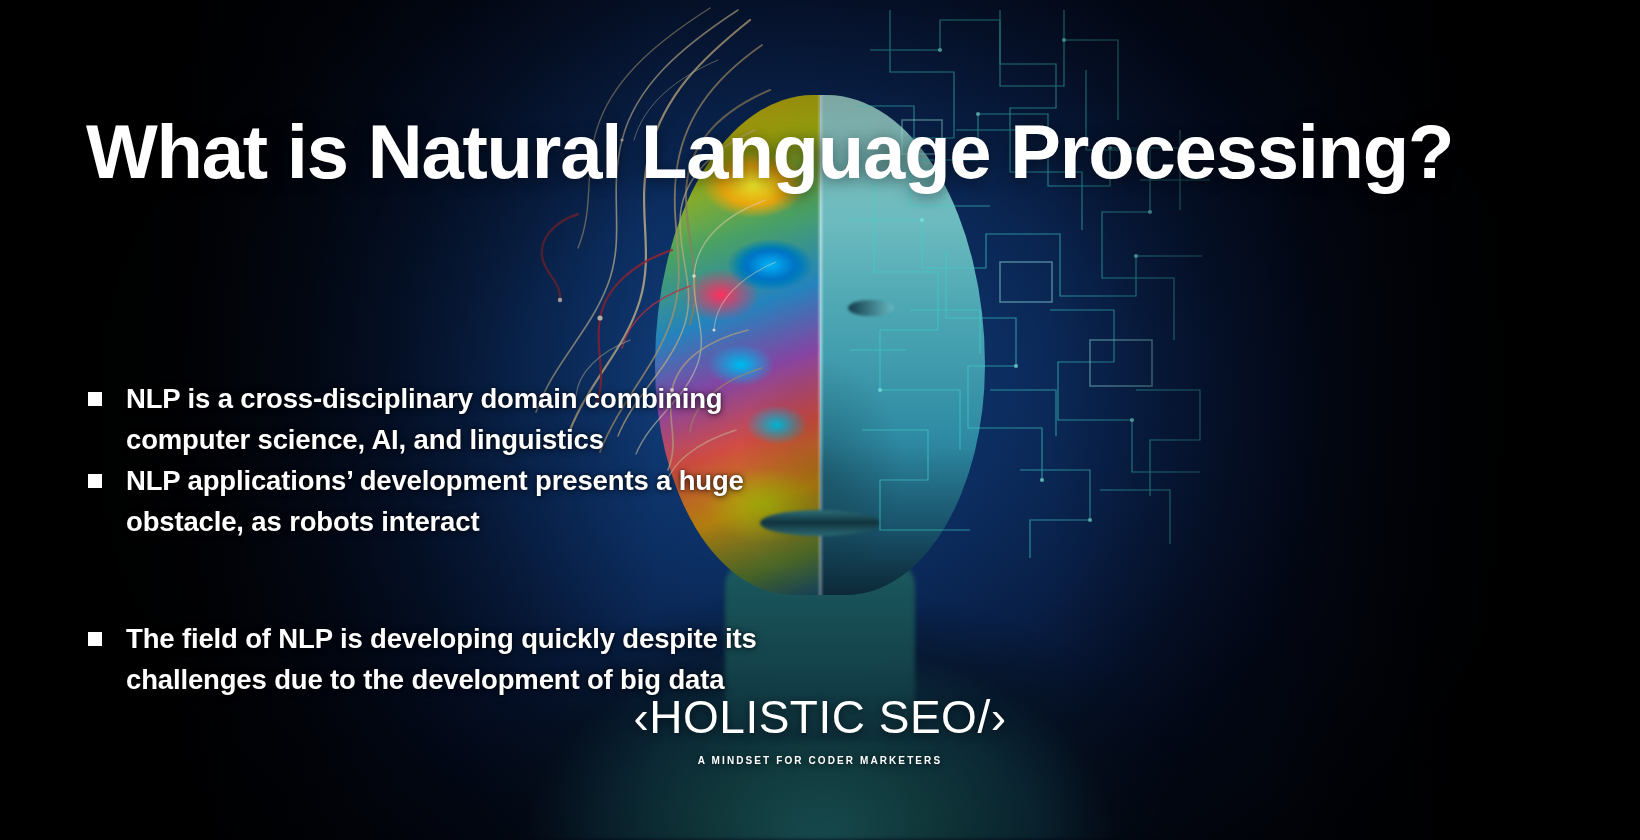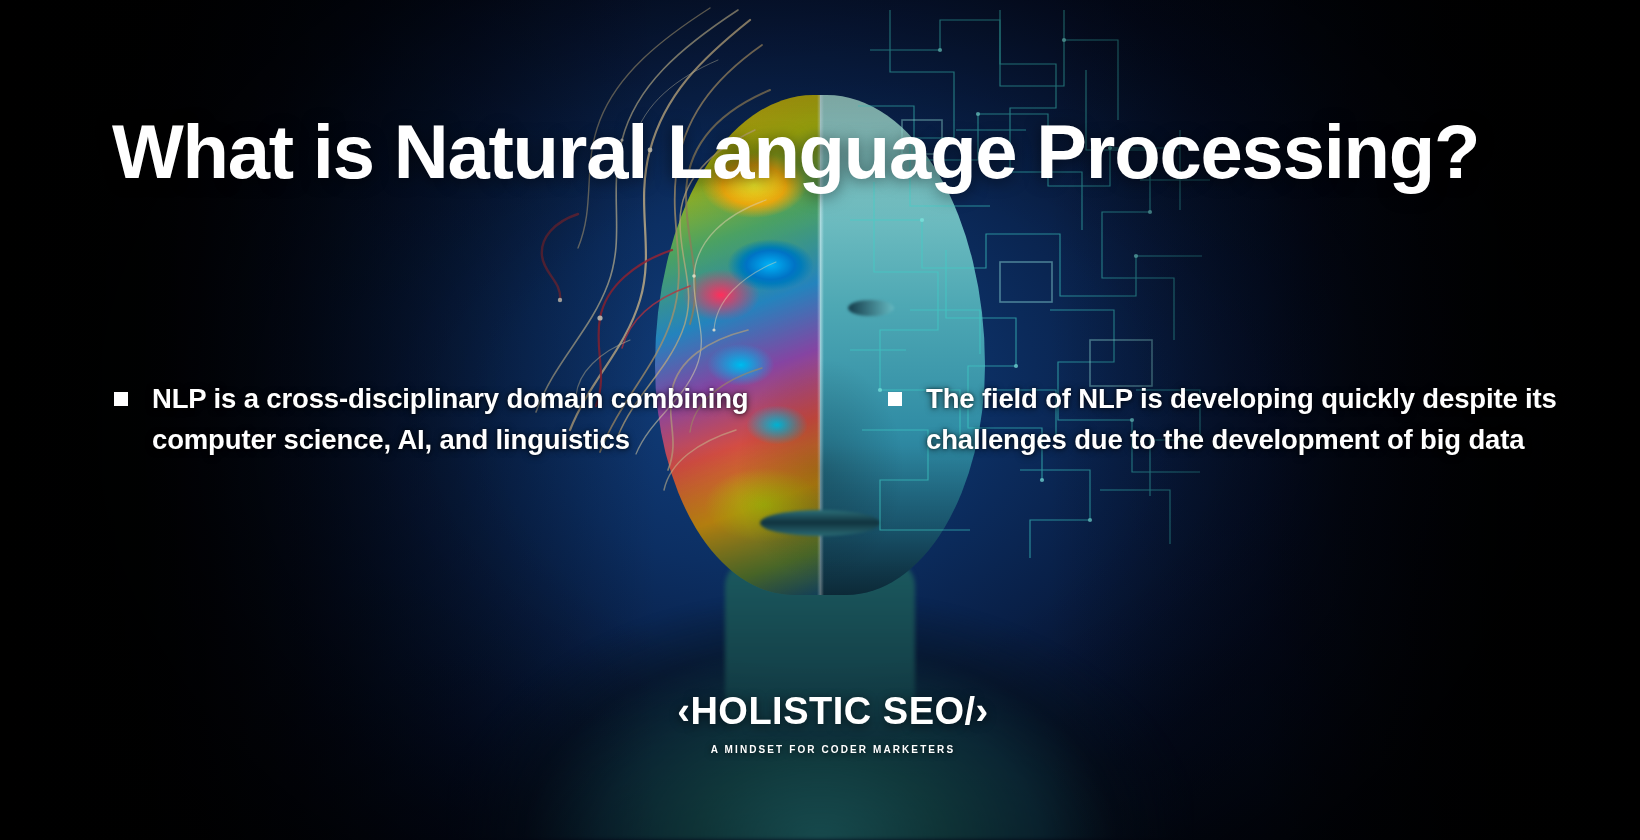--- a/index.html
+++ b/index.html
@@ -98,39 +98,40 @@
     position:absolute; left:308px; top:300px; width:46px; height:16px;
     background:linear-gradient(90deg,rgba(10,40,55,.85),rgba(120,200,205,.55));
     border-radius:50%; filter:blur(1.6px);
   }
 
   
   .wires{ position:absolute; left:-90px; top:0; width:330px; height:560px; opacity:.95; }
   .circuit{ position:absolute; right:-120px; top:10px; width:370px; height:560px; opacity:.85; }
 
   
-  .content{ position:absolute; inset:0;margin-left:26px; }
+  .content{ position:absolute; inset:0; }
 
   .title{
     position:absolute; left:86px; top:112px;
     width:1420px;
     font-size:76px;
     font-weight:700;
     letter-spacing:-1.2px;
     color:#ffffff;
     line-height:1.05;
     text-shadow:0 2px 16px rgba(0,0,0,.55);
     white-space:nowrap;
   }
 
   .cols{
     position:absolute; left:84px; top:378px;
     width:1472px;
     display:flex;
     gap:76px;
+    flex-direction:column;
   }
   .col{ width:740px; }
 
   ul.bullets{ list-style:none; }
   ul.bullets li{
     position:relative;
     padding-left:42px;
     margin-bottom:0px;
     color:#ffffff;
     font-size:27.5px;
@@ -146,22 +147,22 @@
   }
 
   
   .logo-wrap{
     position:absolute; left:50%; transform:translateX(-50%);
     top:690px;
     text-align:center;
     width:600px;
   }
   .logo{
-    font-size:38px;
-    font-weight:700;
+    font-size:46px;
+    font-weight:400;
     letter-spacing:.5px;
     color:#ffffff;
     text-shadow:0 2px 10px rgba(0,0,0,.6);
     white-space:nowrap;
   }
   .tagline{
     margin-top:11px;
     font-size:10px;
     font-weight:700;
     letter-spacing:2.1px;
@@ -276,20 +277,24 @@
     <h1 class="title">What is Natural Language Processing?</h1>
 
     <div class="cols">
 
       <div class="col">
         <ul class="bullets">
           <li>
             <span class="sq"></span>
             <span>NLP is a cross-disciplinary domain combining computer science, AI, and linguistics</span>
           </li>
+          <li>
+            <span class="sq"></span>
+            <span>NLP applications’ development presents a huge obstacle, as robots interact</span>
+          </li>
         </ul>
       </div>
 
       <div class="col">
         <ul class="bullets">
           <li>
             <span class="sq"></span>
             <span>The field of NLP is developing quickly despite its challenges due to the development of big data</span>
           </li>
         </ul>

